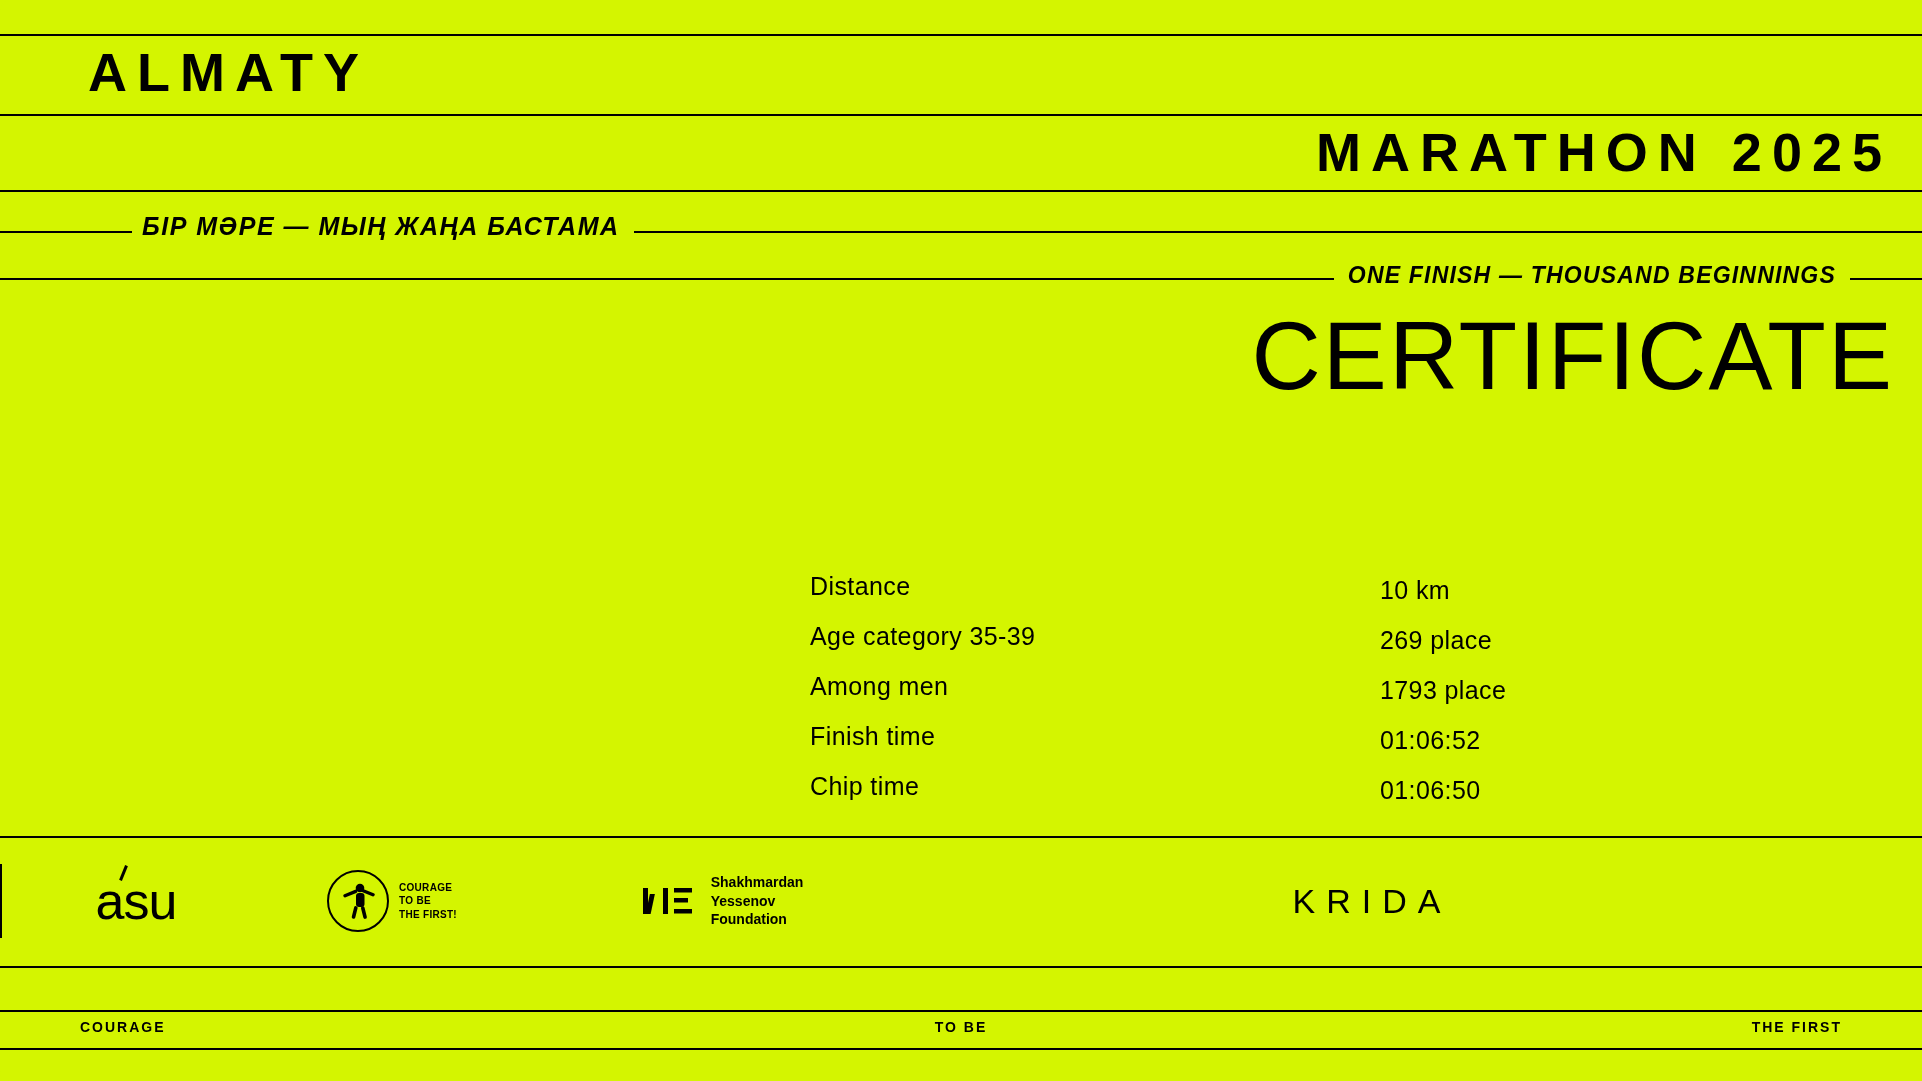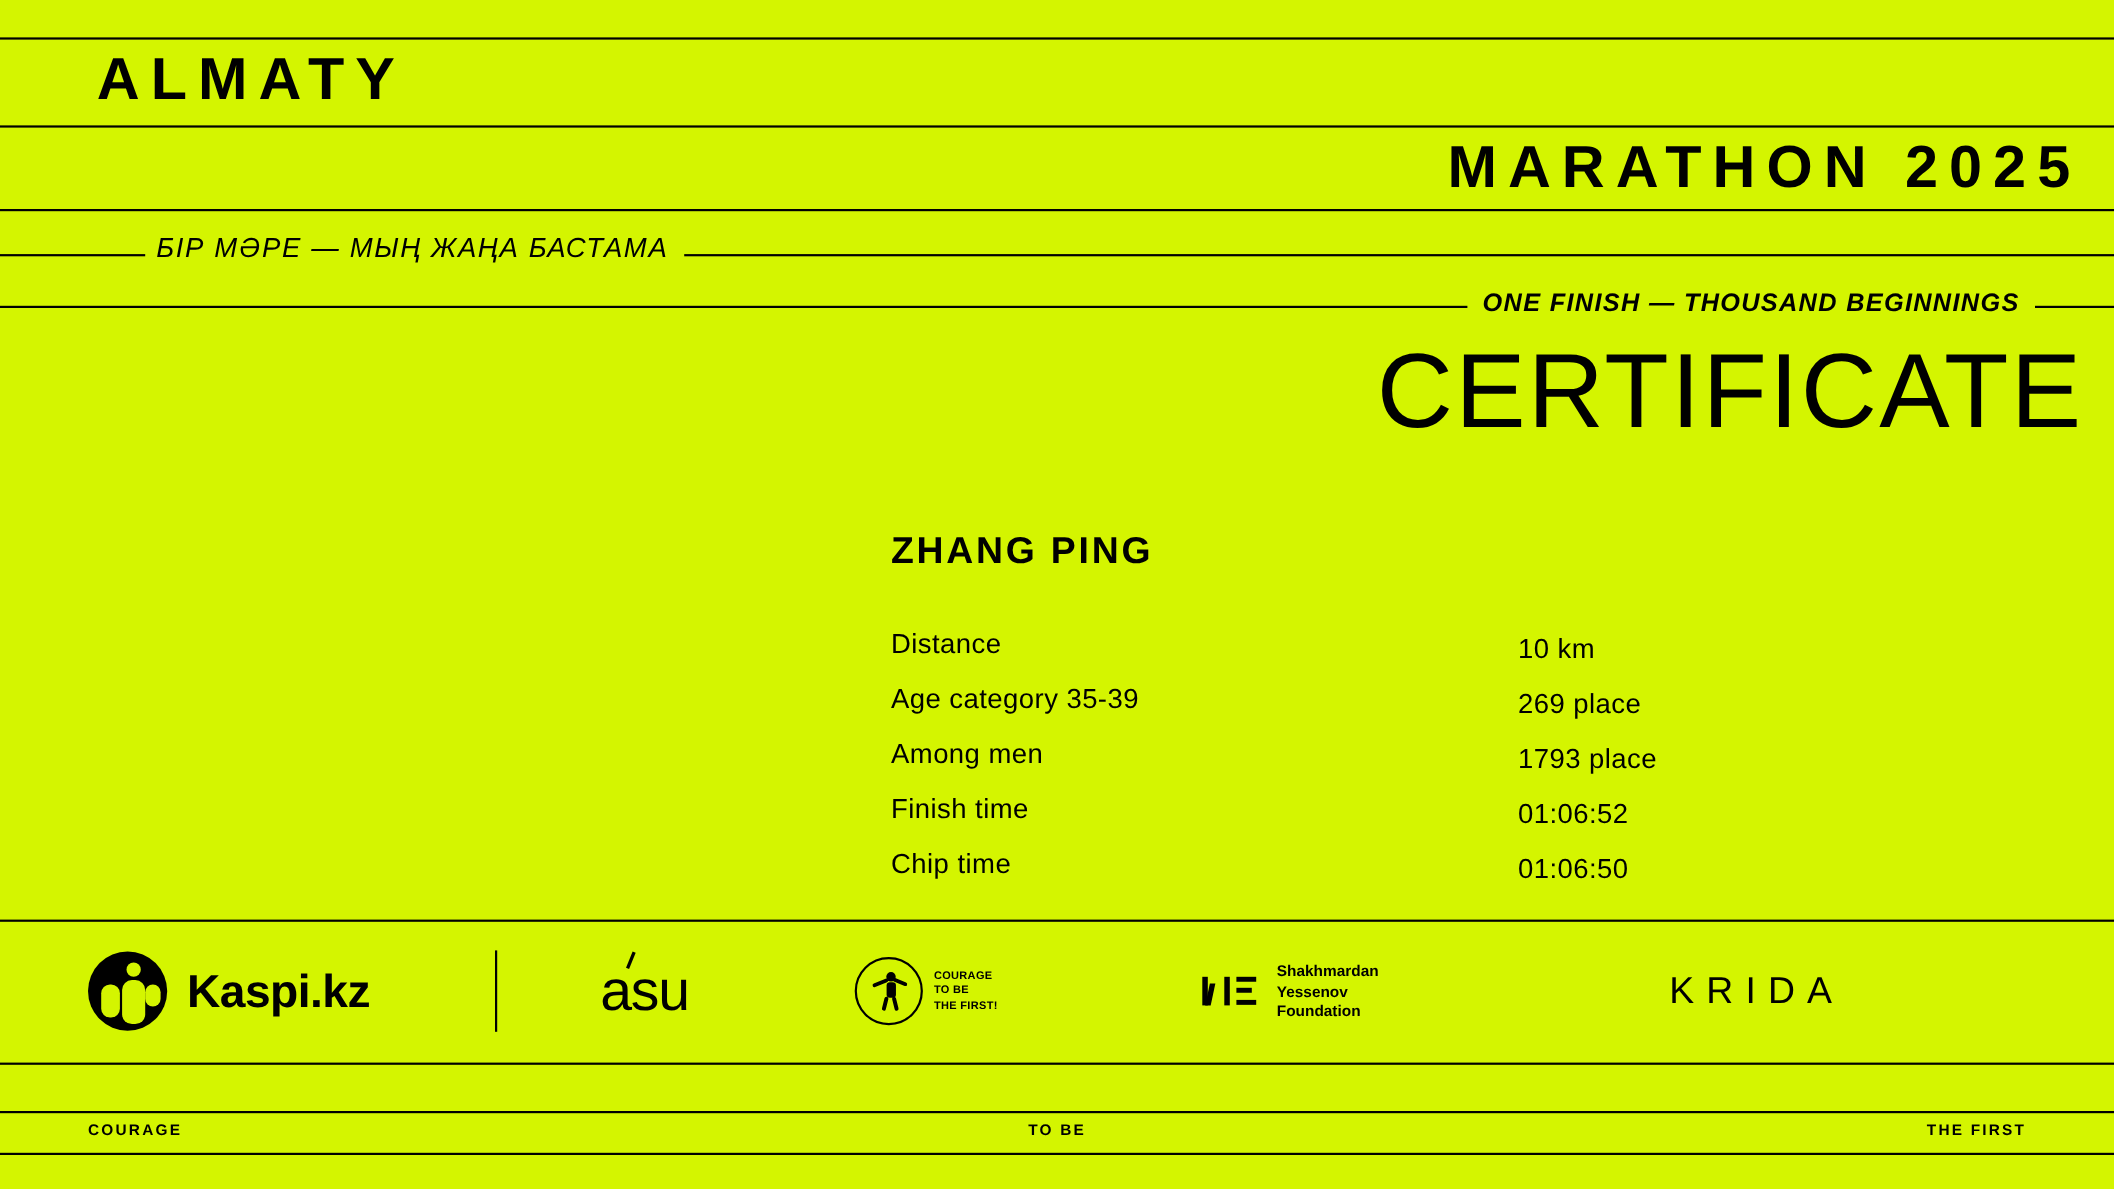--- a/index.html
+++ b/index.html
@@ -47,21 +47,21 @@
     font-weight: 700;
     letter-spacing: 10px;
     line-height: 1;
     text-align: right;
   }
   .slogan-kz {
     position: absolute;
     left: 132px;
     top: 214px;
     font-size: 25px;
-    font-weight: 400;
+    font-weight: 700;
     font-style: italic;
     letter-spacing: 1.5px;
     background: #d4f500;
     padding: 0 14px 0 10px;
     line-height: 1;
   }
   .slogan-en {
     position: absolute;
     right: 72px;
     top: 264px;
@@ -240,21 +240,20 @@
   <div class="hline" style="top:1010px;"></div>
   <div class="hline" style="top:1048px;"></div>
 
   <div class="almaty">ALMATY</div>
   <div class="marathon">MARATHON 2025</div>
   <div class="slogan-kz">БІР МӘРЕ — МЫҢ ЖАҢА БАСТАМА</div>
   <div class="slogan-en">ONE FINISH — THOUSAND BEGINNINGS</div>
 
   <div class="title">CERTIFICATE</div>
 
-  <div class="athlete">ZHANG PING</div>
 
   <div class="results">
     <div class="result-row">
       <div class="result-label">Distance</div>
       <div class="result-value">10 km</div>
     </div>
     <div class="result-row">
       <div class="result-label">Age category 35-39</div>
       <div class="result-value">269 place</div>
     </div>
@@ -267,31 +266,20 @@
       <div class="result-value">01:06:52</div>
     </div>
     <div class="result-row">
       <div class="result-label">Chip time</div>
       <div class="result-value">01:06:50</div>
     </div>
   </div>
 
   <div class="sponsors">
 
-    <div class="sp sp-kaspi">
-      <div class="kaspi-wrap">
-        <div class="kaspi-logo">
-          <div class="k1"></div>
-            <div class="k2"></div>
-            <div class="k3"></div>
-            <div class="k4"></div>
-        </div>
-        <div class="kaspi-text">Kaspi.kz</div>
-      </div>
-    </div>
 
     <div class="sp-div"></div>
 
     <div class="sp sp-asu">
       <div class="asu-text">
         <span class="tick"></span>
         <span>asu</span>
       </div>
     </div>
 

